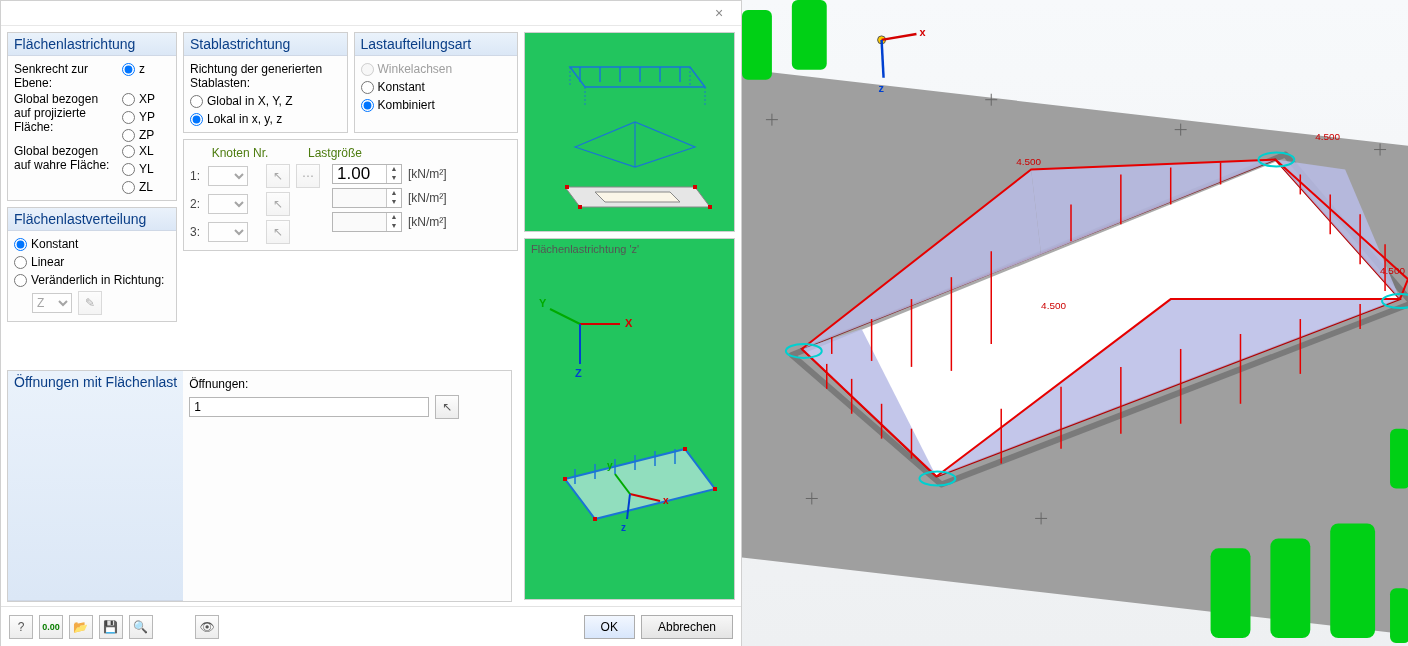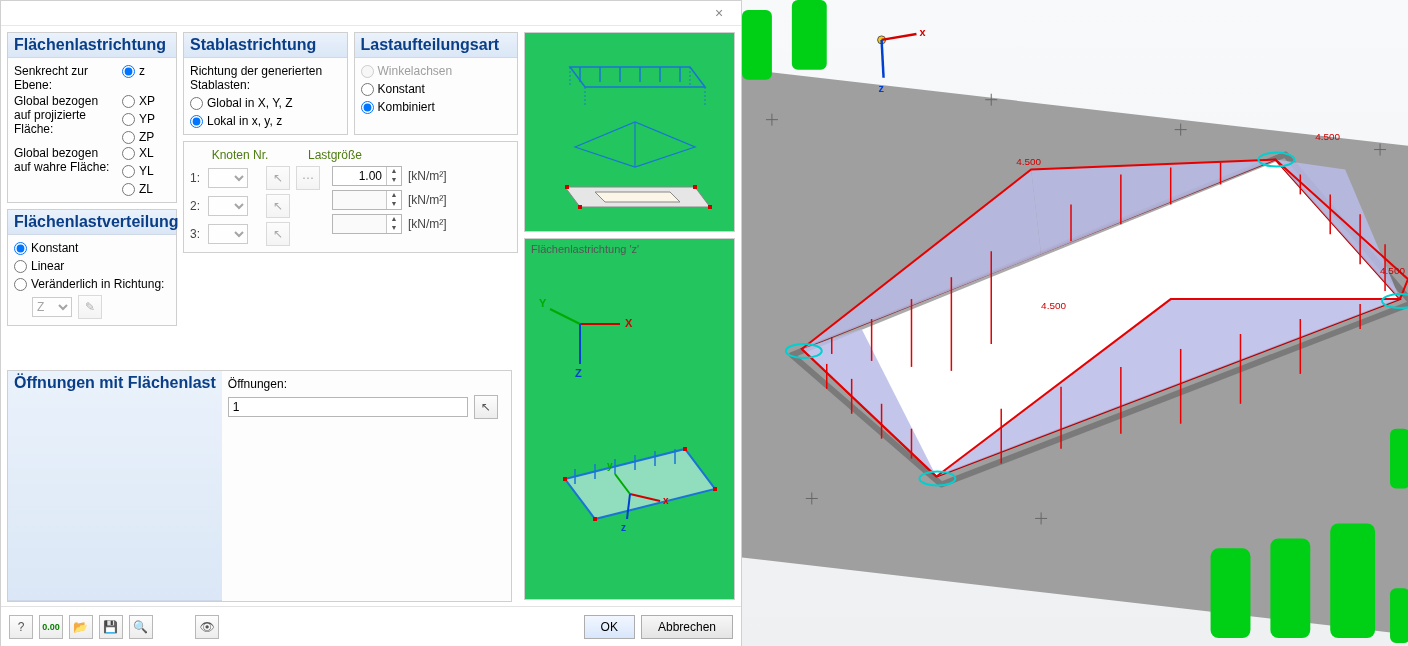--- a/index.html
+++ b/index.html
@@ -7,32 +7,32 @@
   
   .dialog{width:740px;height:646px;border:1px solid #d0d0d0;background:#fff;display:flex;flex-direction:column;}
   .titlebar{height:24px;background:#fff;display:flex;align-items:center;padding:0 8px;font-size:12px;color:#444;border-bottom:1px solid #e8e8e8;}
   .titlebar .spacer{flex:1;}
   .titlebar .close{width:28px;text-align:center;color:#888;cursor:pointer;font-size:14px;}
   .body{flex:1;display:flex;gap:6px;padding:6px;overflow:hidden;}
   .col{display:flex;flex-direction:column;gap:6px;}
   .col.left{width:170px;}
   .col.preview{flex:1;min-width:0;}
   .group{border:1px solid #cfcfcf;background:#fdfdfd;}
-  .group>.hdr{background:linear-gradient(#eaf2fb,#dbe7f6);color:#0a3e87;font-weight:bold;font-size:16px;padding:3px 6px;border-bottom:1px solid #cfd8e6;}
+  .group>.hdr{background:linear-gradient(#eaf2fb,#dbe7f6);color:#0a3e87;font-weight:normal;font-size:14px;padding:3px 6px;border-bottom:1px solid #cfd8e6;}
   .group>.content{padding:6px;}
   .grid2{display:grid;grid-template-columns:auto 48px;column-gap:4px;row-gap:2px;align-items:start;}
   .radio,.labelrow{display:flex;align-items:center;gap:4px;}
   .radio input{margin:0;}
   .disabled{color:#9e9e9e;}
   .sub{display:flex;flex-direction:column;gap:4px;}
   .row{display:flex;align-items:center;gap:6px;}
   select,input[type=text],.spin{height:20px;box-sizing:border-box;border:1px solid #b6b6b6;background:#fff;font-family:inherit;font-size:12px;}
   select{width:40px;}
   .spin{width:70px;display:flex;}
-  .spin input{border:0;flex:1;min-width:0;text-align:right;padding:0 4px;font-family:inherit;font-size:12px;outline:none;}
+  .spin input{border:0;flex:1;min-width:0;padding:0 4px;font-family:inherit;font-size:17px;outline:none;}
   .spin .arrows{width:14px;display:flex;flex-direction:column;border-left:1px solid #c8c8c8;}
   .spin .arrows span{flex:1;font-size:7px;color:#555;text-align:center;line-height:8px;cursor:pointer;}
   .iconbtn{width:22px;height:22px;border:1px solid #b8b8b8;background:linear-gradient(#fdfdfd,#ececec);display:flex;align-items:center;justify-content:center;cursor:pointer;color:#555;font-size:12px;}
   .iconbtn.disabled{opacity:.5;pointer-events:none;}
   .knoten-col{display:flex;flex-direction:column;gap:4px;}
   .kn-label{color:#444;}
   .unit{color:#444;}
   .openings{flex:1;}
   .previewimg{flex:1;border:1px solid #cfcfcf;background:#22c55e;display:flex;align-items:center;justify-content:center;position:relative;box-sizing:border-box;}
   .previewimg .cap{position:absolute;left:6px;top:4px;font-size:11px;color:#555;}

